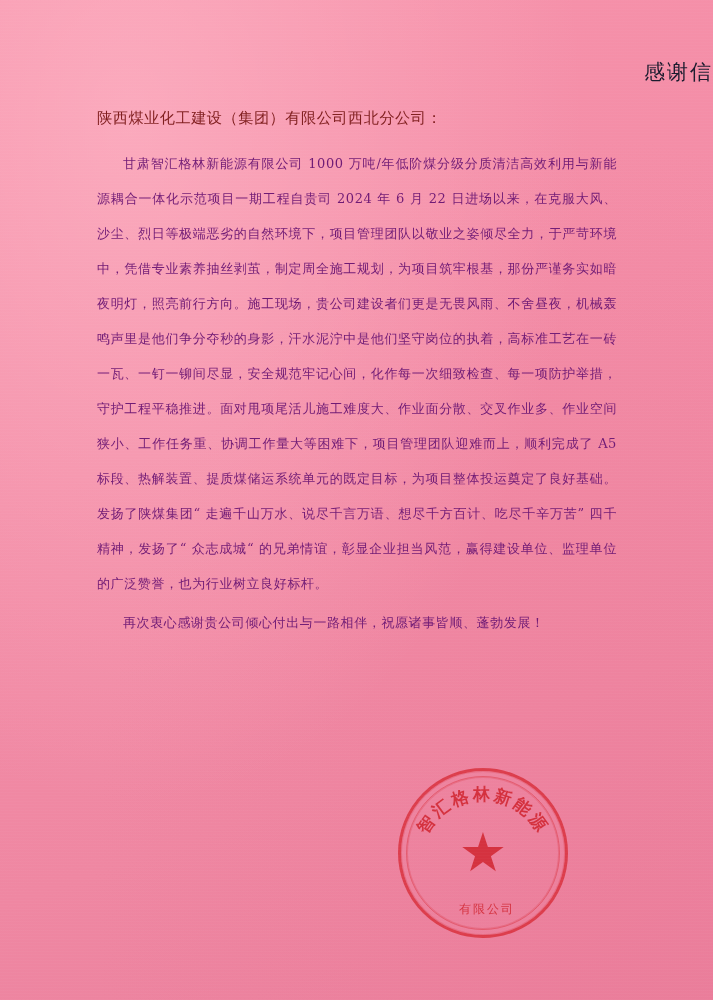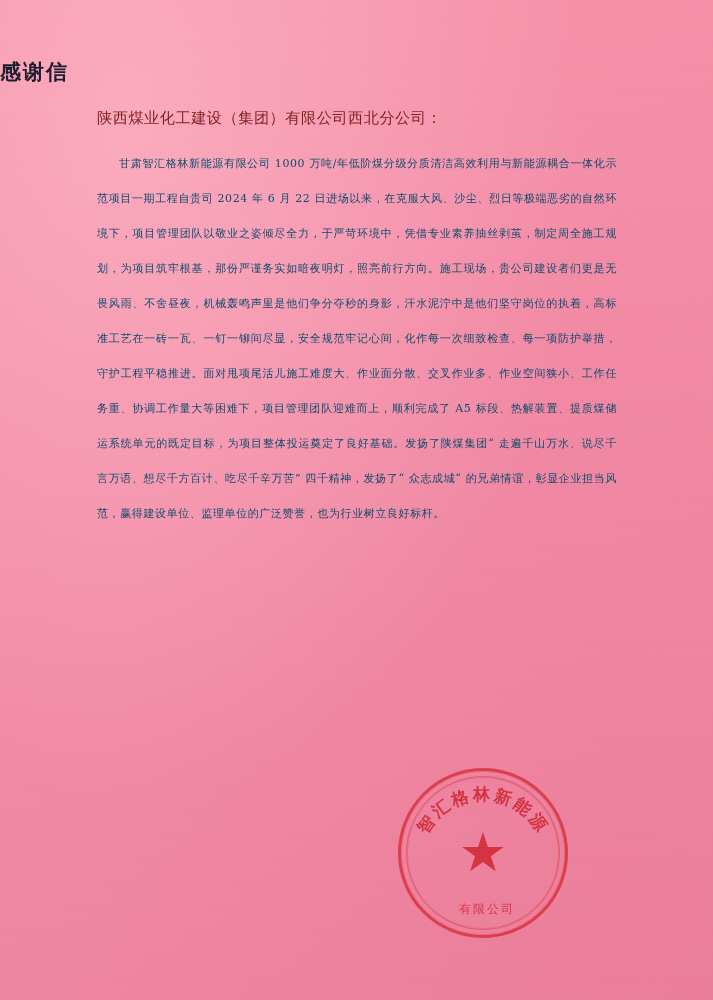--- a/index.html
+++ b/index.html
@@ -29,23 +29,23 @@
     position: absolute;
     inset: 0;
     padding: 0;
   }
 
   .doc-title {
     position: absolute;
     top: 58px;
     left: 0;
     right: 0;
-    text-align: left;
+    text-align: right;
     font-family: "DejaVu Serif", "Liberation Serif", serif;
-    font-weight: 700;
+    font-weight: 400;
     font-size: 21px;
     letter-spacing: 2px;
     color: #1b1b2e;
   }
 
   .salutation {
     position: absolute;
     top: 108px;
     left: 97px;
     right: 70px;
@@ -57,23 +57,23 @@
 
   .body-wrap {
     position: absolute;
     top: 146px;
     left: 97px;
     width: 520px;
   }
 
   .para {
     font-family: "DejaVu Serif", "Liberation Serif", serif;
-    font-size: 11px;
+    font-size: 13px;
     line-height: 35px;
-    color: #0c4a6e;
+    color: #701a75;
     text-indent: 2em;
     text-align: justify;
     text-justify: inter-character;
     letter-spacing: 0.6px;
     margin: 0 0 4px 0;
   }
 
   .sign-block {
     position: absolute;
     top: 792px;
@@ -159,20 +159,21 @@
 <div class="sheet"></div>
 
 <div class="page">
 
   <div class="doc-title">感谢信</div>
 
   <div class="salutation">陕西煤业化工建设（集团）有限公司西北分公司：</div>
 
   <div class="body-wrap">
     <p class="para">甘肃智汇格林新能源有限公司 1000 万吨/年低阶煤分级分质清洁高效利用与新能源耦合一体化示范项目一期工程自贵司 2024 年 6 月 22 日进场以来，在克服大风、沙尘、烈日等极端恶劣的自然环境下，项目管理团队以敬业之姿倾尽全力，于严苛环境中，凭借专业素养抽丝剥茧，制定周全施工规划，为项目筑牢根基，那份严谨务实如暗夜明灯，照亮前行方向。施工现场，贵公司建设者们更是无畏风雨、不舍昼夜，机械轰鸣声里是他们争分夺秒的身影，汗水泥泞中是他们坚守岗位的执着，高标准工艺在一砖一瓦、一钉一铆间尽显，安全规范牢记心间，化作每一次细致检查、每一项防护举措，守护工程平稳推进。面对甩项尾活儿施工难度大、作业面分散、交叉作业多、作业空间狭小、工作任务重、协调工作量大等困难下，项目管理团队迎难而上，顺利完成了 A5 标段、热解装置、提质煤储运系统单元的既定目标，为项目整体投运奠定了良好基础。发扬了陕煤集团“ 走遍千山万水、说尽千言万语、想尽千方百计、吃尽千辛万苦” 四千精神，发扬了“ 众志成城“ 的兄弟情谊，彰显企业担当风范，赢得建设单位、监理单位的广泛赞誉，也为行业树立良好标杆。</p>
+    <p class="para">再次衷心感谢贵公司倾心付出与一路相伴，祝愿诸事皆顺、蓬勃发展！</p>
   </div>
 
 
   <div class="seal">
     <div class="ring"></div>
     <div class="ring inner"></div>
     <svg class="seal-arc" viewBox="0 0 170 170">
       <defs>
         <path id="arcTop" d="M 22 95 A 63 63 0 0 1 148 95"></path>
       </defs>

